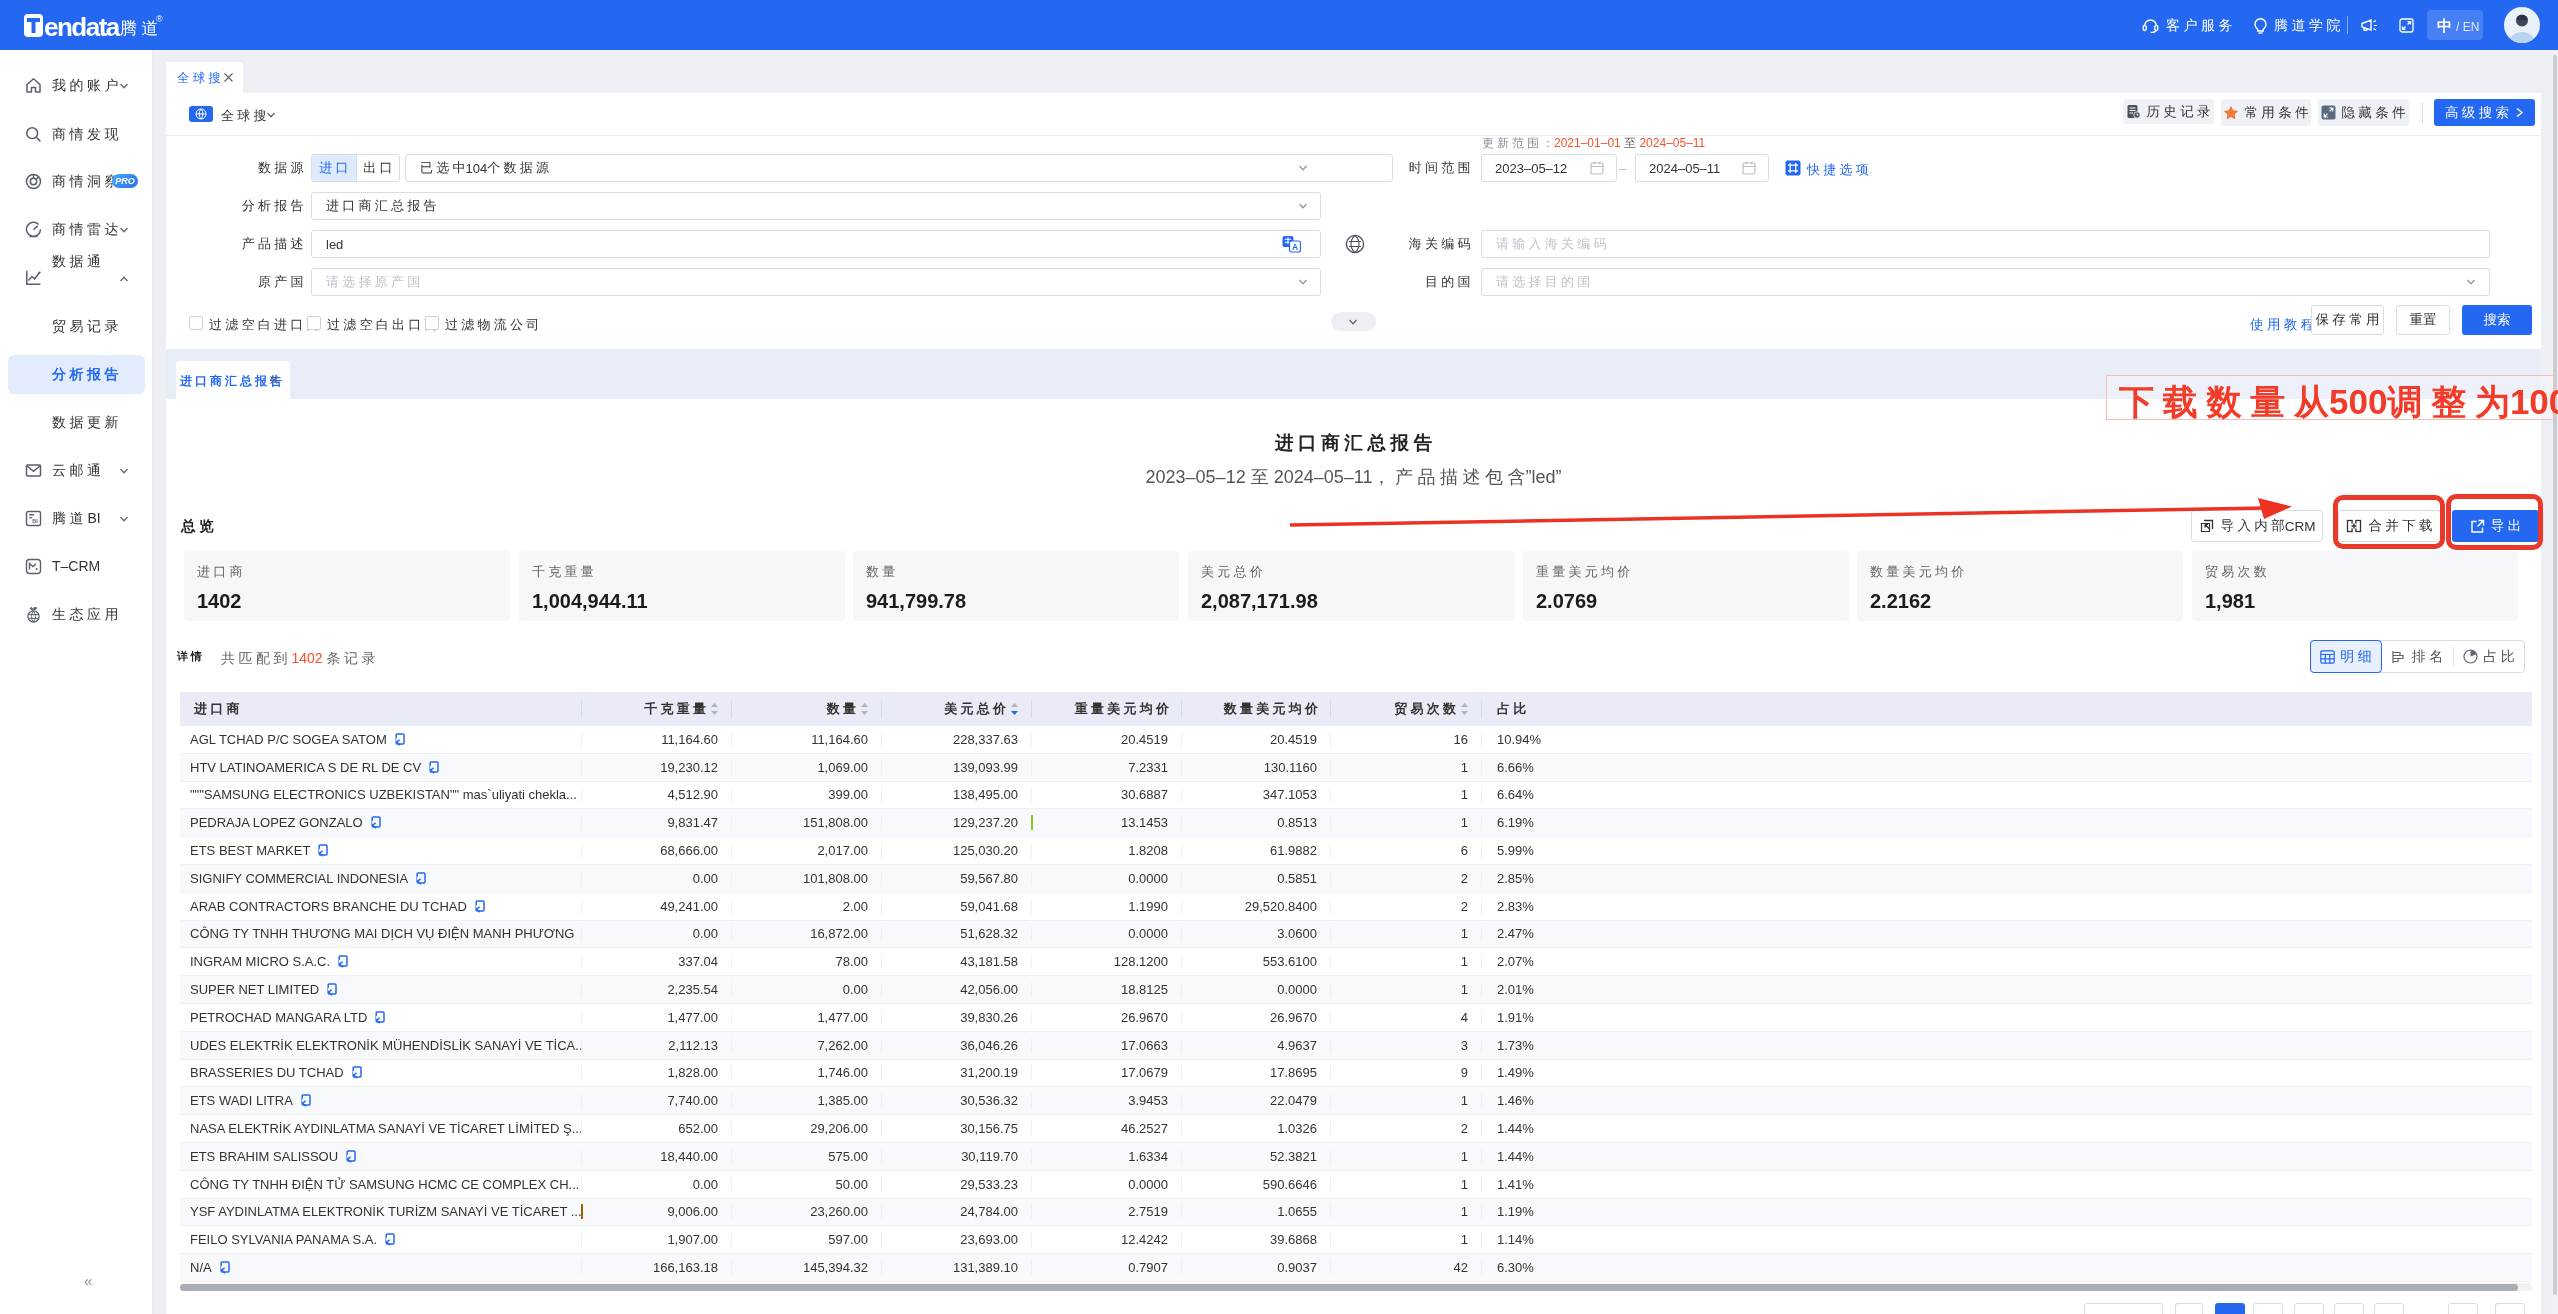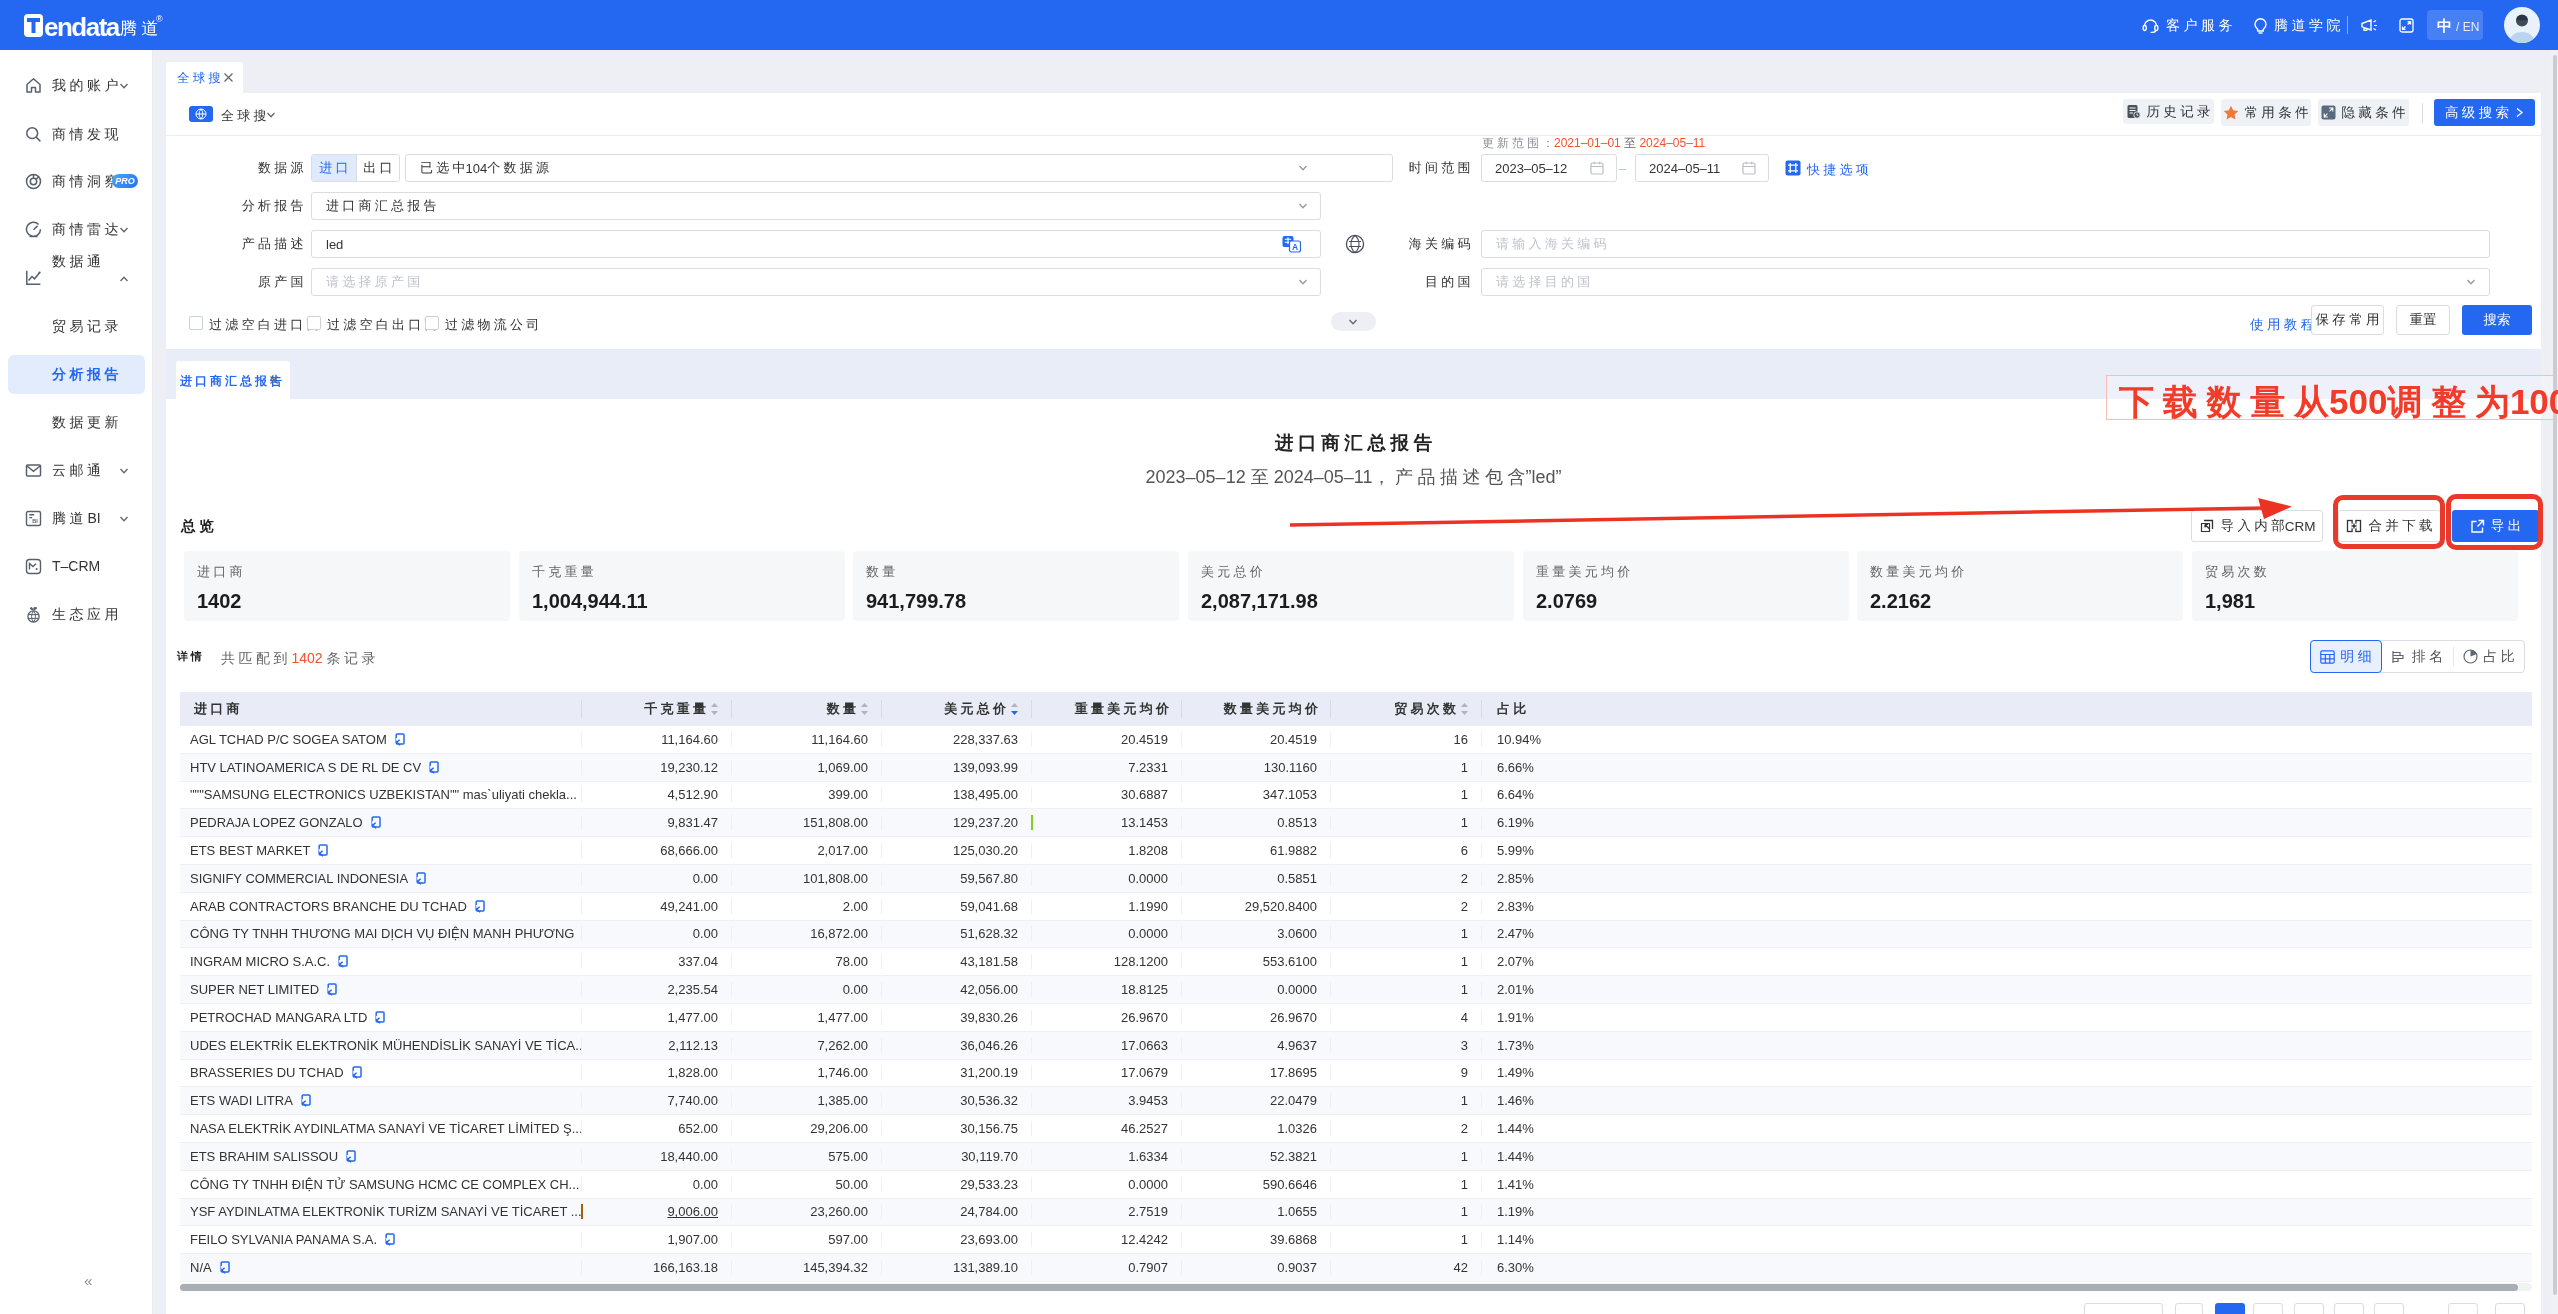--- a/index.html
+++ b/index.html
@@ -627,21 +627,21 @@
           <div style="width:150px;border-left:1px solid #eef0f4;padding-right:13px;text-align:right;font-size:13px;">0.00</div>
           <div style="width:150px;border-left:1px solid #eef0f4;padding-right:13px;text-align:right;font-size:13px;">50.00</div>
           <div style="width:150px;border-left:1px solid #eef0f4;padding-right:13px;text-align:right;font-size:13px;">29,533.23</div>
           <div style="width:150px;border-left:1px solid #eef0f4;padding-right:13px;text-align:right;font-size:13px;">0.0000</div>
           <div style="width:149px;border-left:1px solid #eef0f4;padding-right:13px;text-align:right;font-size:13px;">590.6646</div>
           <div style="width:151px;border-left:1px solid #eef0f4;padding-right:13px;text-align:right;font-size:13px;">1</div>
           <div style="width:1051px;border-left:1px solid #eef0f4;padding-left:15px;font-size:13px;">1.41%</div>
         </div>
         <div style="display:flex;height:27.8px;background:#f8f9fc;border-bottom:1px solid #eef0f4;align-items:center;color:#333;">
           <div style="width:401px;padding-left:10px;font-size:13px;white-space:nowrap;overflow:hidden;">YSF AYDINLATMA ELEKTRONİK TURİZM SANAYİ VE TİCARET ...</div>
-          <div style="width:150px;border-left:2px solid #a16207;padding-right:13px;text-align:right;font-size:13px;text-decoration:underline;">9,006.00</div>
+          <div style="width:150px;border-left:2px solid #a16207;padding-right:13px;text-align:right;font-size:13px;">9,006.00</div>
           <div style="width:150px;border-left:1px solid #eef0f4;padding-right:13px;text-align:right;font-size:13px;">23,260.00</div>
           <div style="width:150px;border-left:1px solid #eef0f4;padding-right:13px;text-align:right;font-size:13px;">24,784.00</div>
           <div style="width:150px;border-left:1px solid #eef0f4;padding-right:13px;text-align:right;font-size:13px;">2.7519</div>
           <div style="width:149px;border-left:1px solid #eef0f4;padding-right:13px;text-align:right;font-size:13px;">1.0655</div>
           <div style="width:151px;border-left:1px solid #eef0f4;padding-right:13px;text-align:right;font-size:13px;">1</div>
           <div style="width:1051px;border-left:1px solid #eef0f4;padding-left:15px;font-size:13px;">1.19%</div>
         </div>
         <div style="display:flex;height:27.8px;background:#fff;border-bottom:1px solid #eef0f4;align-items:center;color:#333;">
           <div style="width:401px;padding-left:10px;font-size:13px;white-space:nowrap;overflow:hidden;">FEILO SYLVANIA PANAMA S.A.<svg width="11" height="13" viewBox="0 0 11 13" style="margin-left:7px;vertical-align:-2px">
               <path d="M3.2 1 H9 a1 1 0 0 1 1 1 V10 a1 1 0 0 1 -1 1 H3.2 a1 1 0 0 1 -1-1 V2 a1 1 0 0 1 1-1 Z" fill="none" stroke="#2468f2" stroke-width="1.5"></path>

